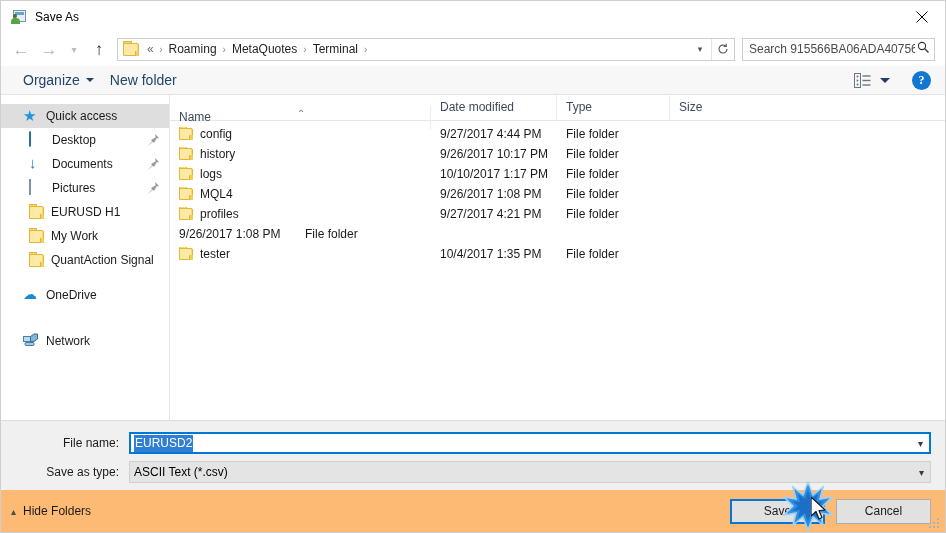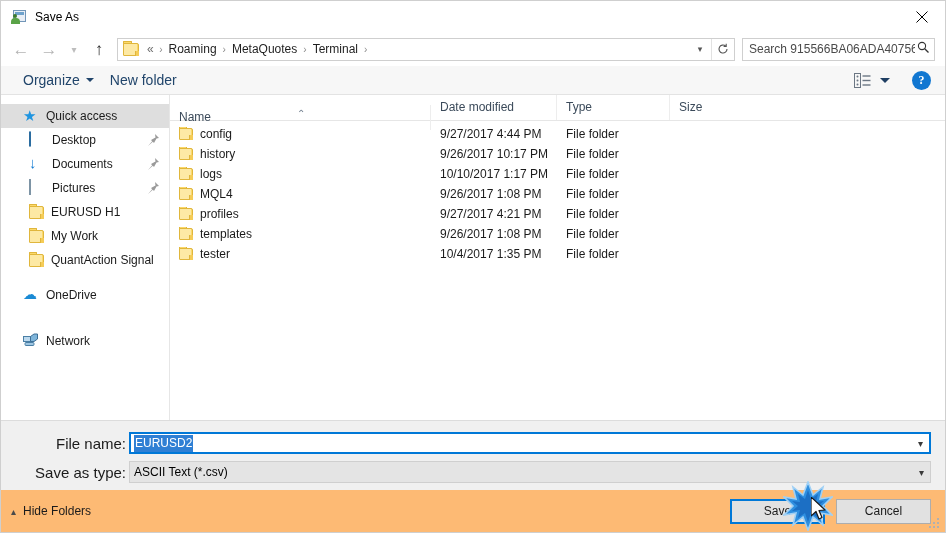--- a/index.html
+++ b/index.html
@@ -344,22 +344,22 @@
     border-top: 1px solid #dcdcdc;
     padding: 11px 0 0 0;
   }
   .form-row {
     display: flex; align-items: center;
     margin-bottom: 7px;
     padding-right: 14px;
   }
   .form-label {
     width: 128px; text-align: right;
-    padding-right: 3px;
-    font-size: 15px; color: #1b1b1b;
+    padding-right: 10px;
+    font-size: 12px; color: #1b1b1b;
     box-sizing: border-box;
   }
   .combo {
     flex: 1; height: 22px;
     display: flex; align-items: center;
     box-sizing: border-box;
     position: relative;
   }
   .combo.focused {
     border: 2px solid #0078d7;
@@ -714,29 +714,20 @@
                 <span class="f-face"></span>
                 <span class="f-corner"></span>
               </span>
             <span>profiles</span>
           </div>
           <div class="cell date">9/27/2017 4:21 PM</div>
           <div class="cell type">File folder</div>
           <div class="cell size"></div>
         </div>
         <div class="row">
-          <div class="cell name">
-            <span class="row-folder-ico folder-glyph">
-                <span class="f-tab"></span>
-                <span class="f-back"></span>
-                <span class="f-face"></span>
-                <span class="f-corner"></span>
-              </span>
-            <span>templates</span>
-          </div>
           <div class="cell date">9/26/2017 1:08 PM</div>
           <div class="cell type">File folder</div>
           <div class="cell size"></div>
         </div>
         <div class="row">
           <div class="cell name">
             <span class="row-folder-ico folder-glyph">
                 <span class="f-tab"></span>
                 <span class="f-back"></span>
                 <span class="f-face"></span>

